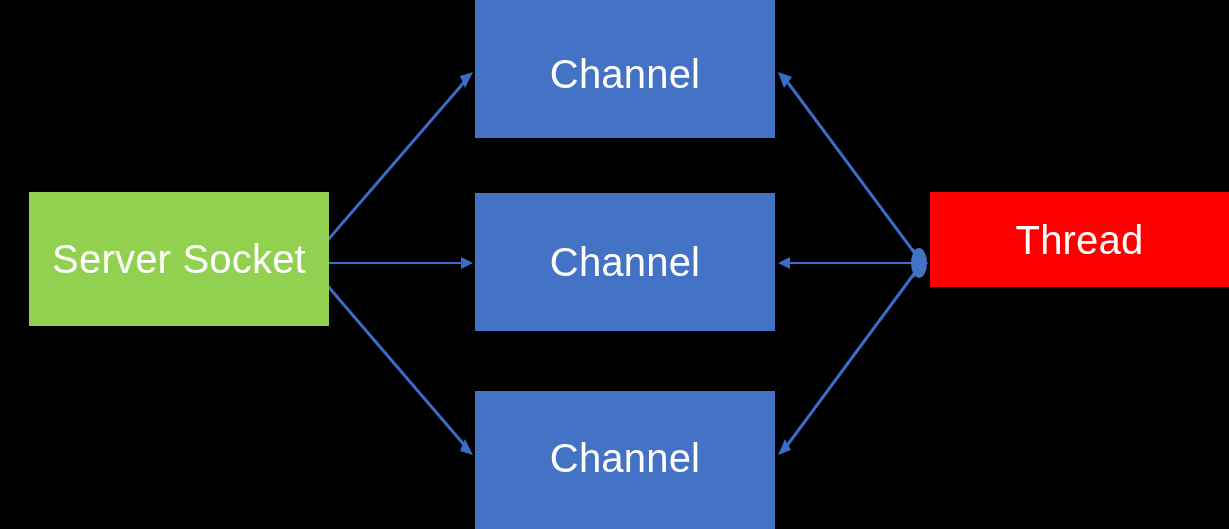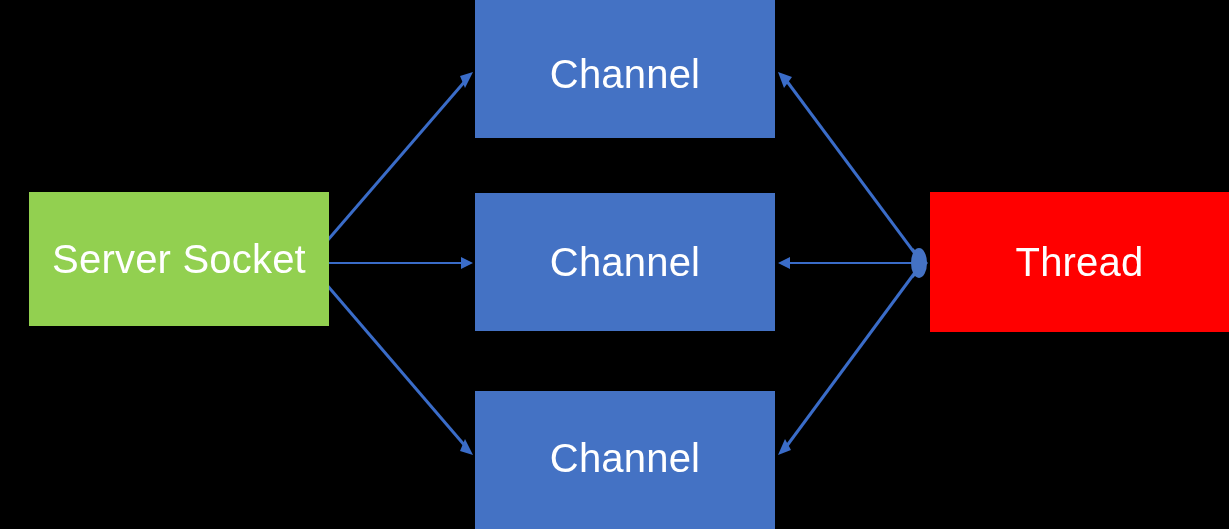--- a/index.html
+++ b/index.html
@@ -34,21 +34,21 @@
     top: 192px;
     width: 300px;
     height: 134px;
     background: #92D050;
     margin-left: 29px;
   }
   #node-thread {
     left: 930px;
     top: 192px;
     width: 299px;
-    height: 140px;
+    height: 95px;
     background: #FF0000;
     align-items: center;
   }
   #node-channel-top {
     left: 475px;
     top: -2px;
     width: 300px;
     height: 140px;
     background: #4472C4;
     align-items: flex-end;

